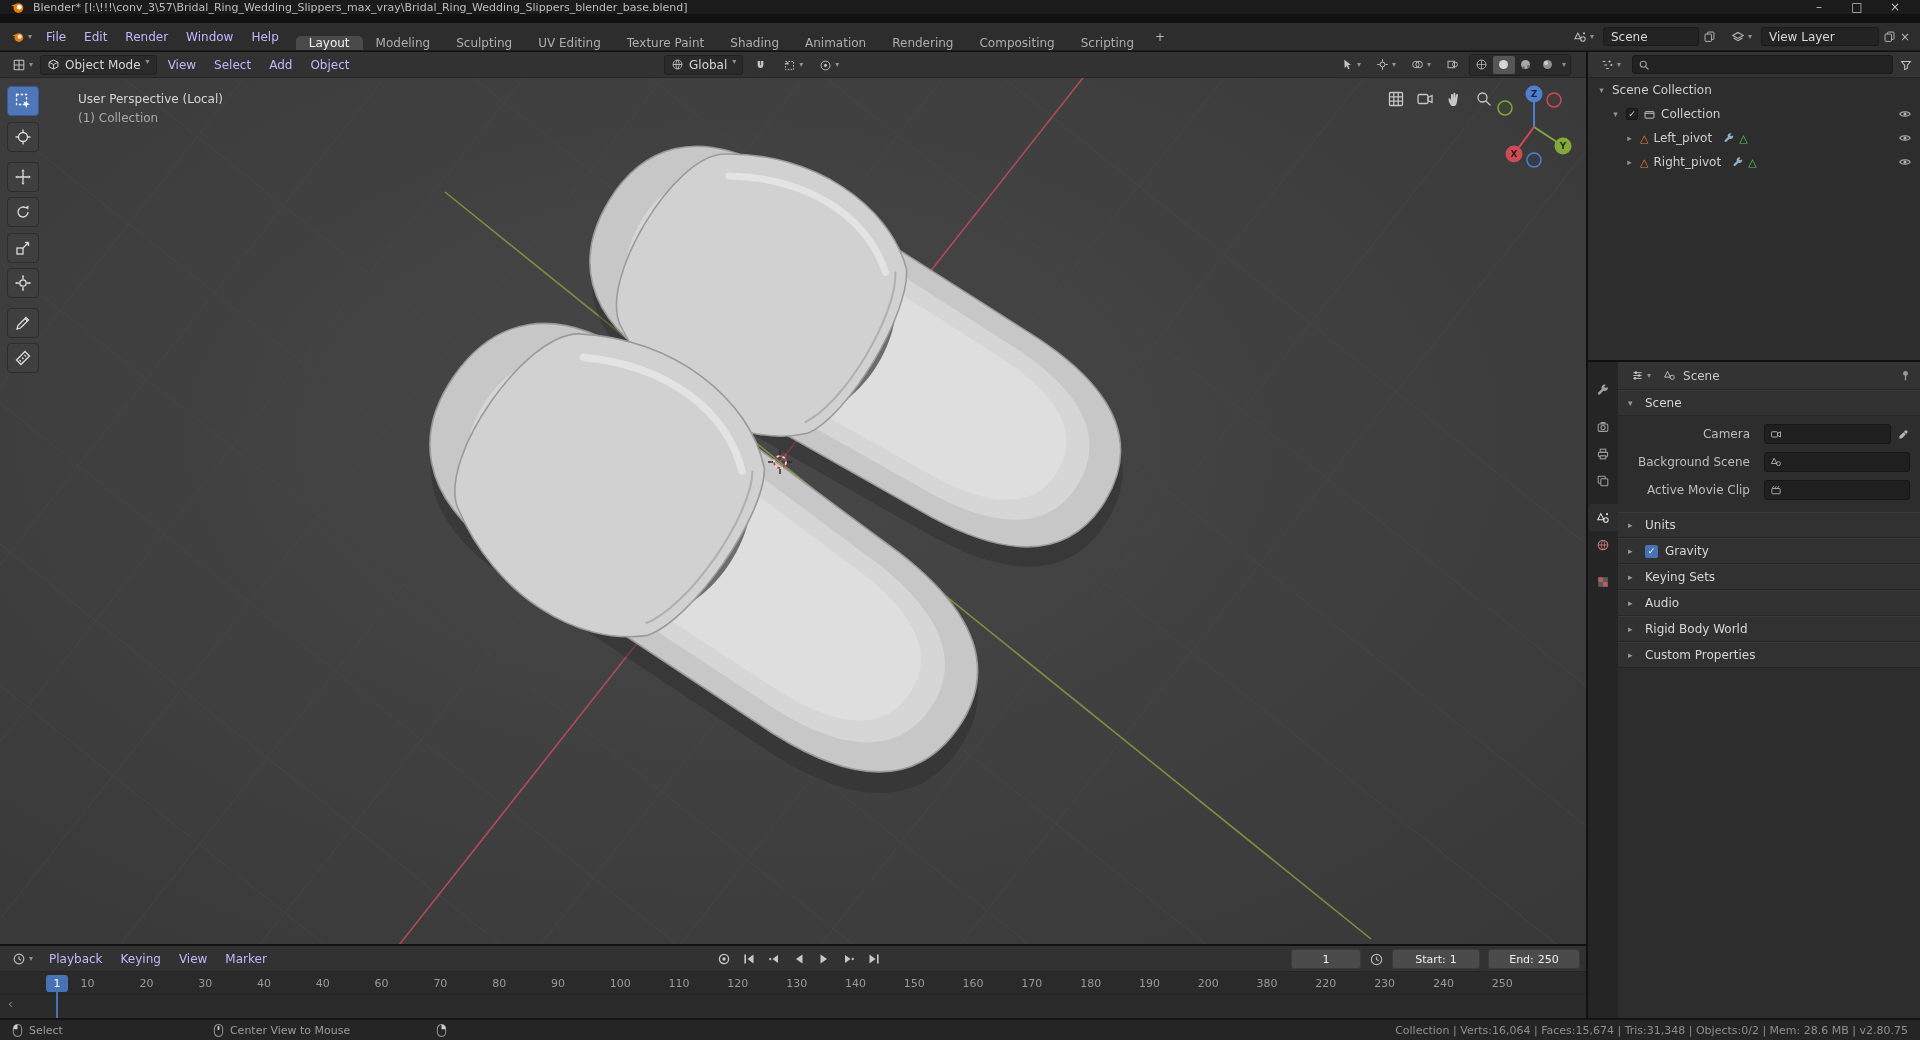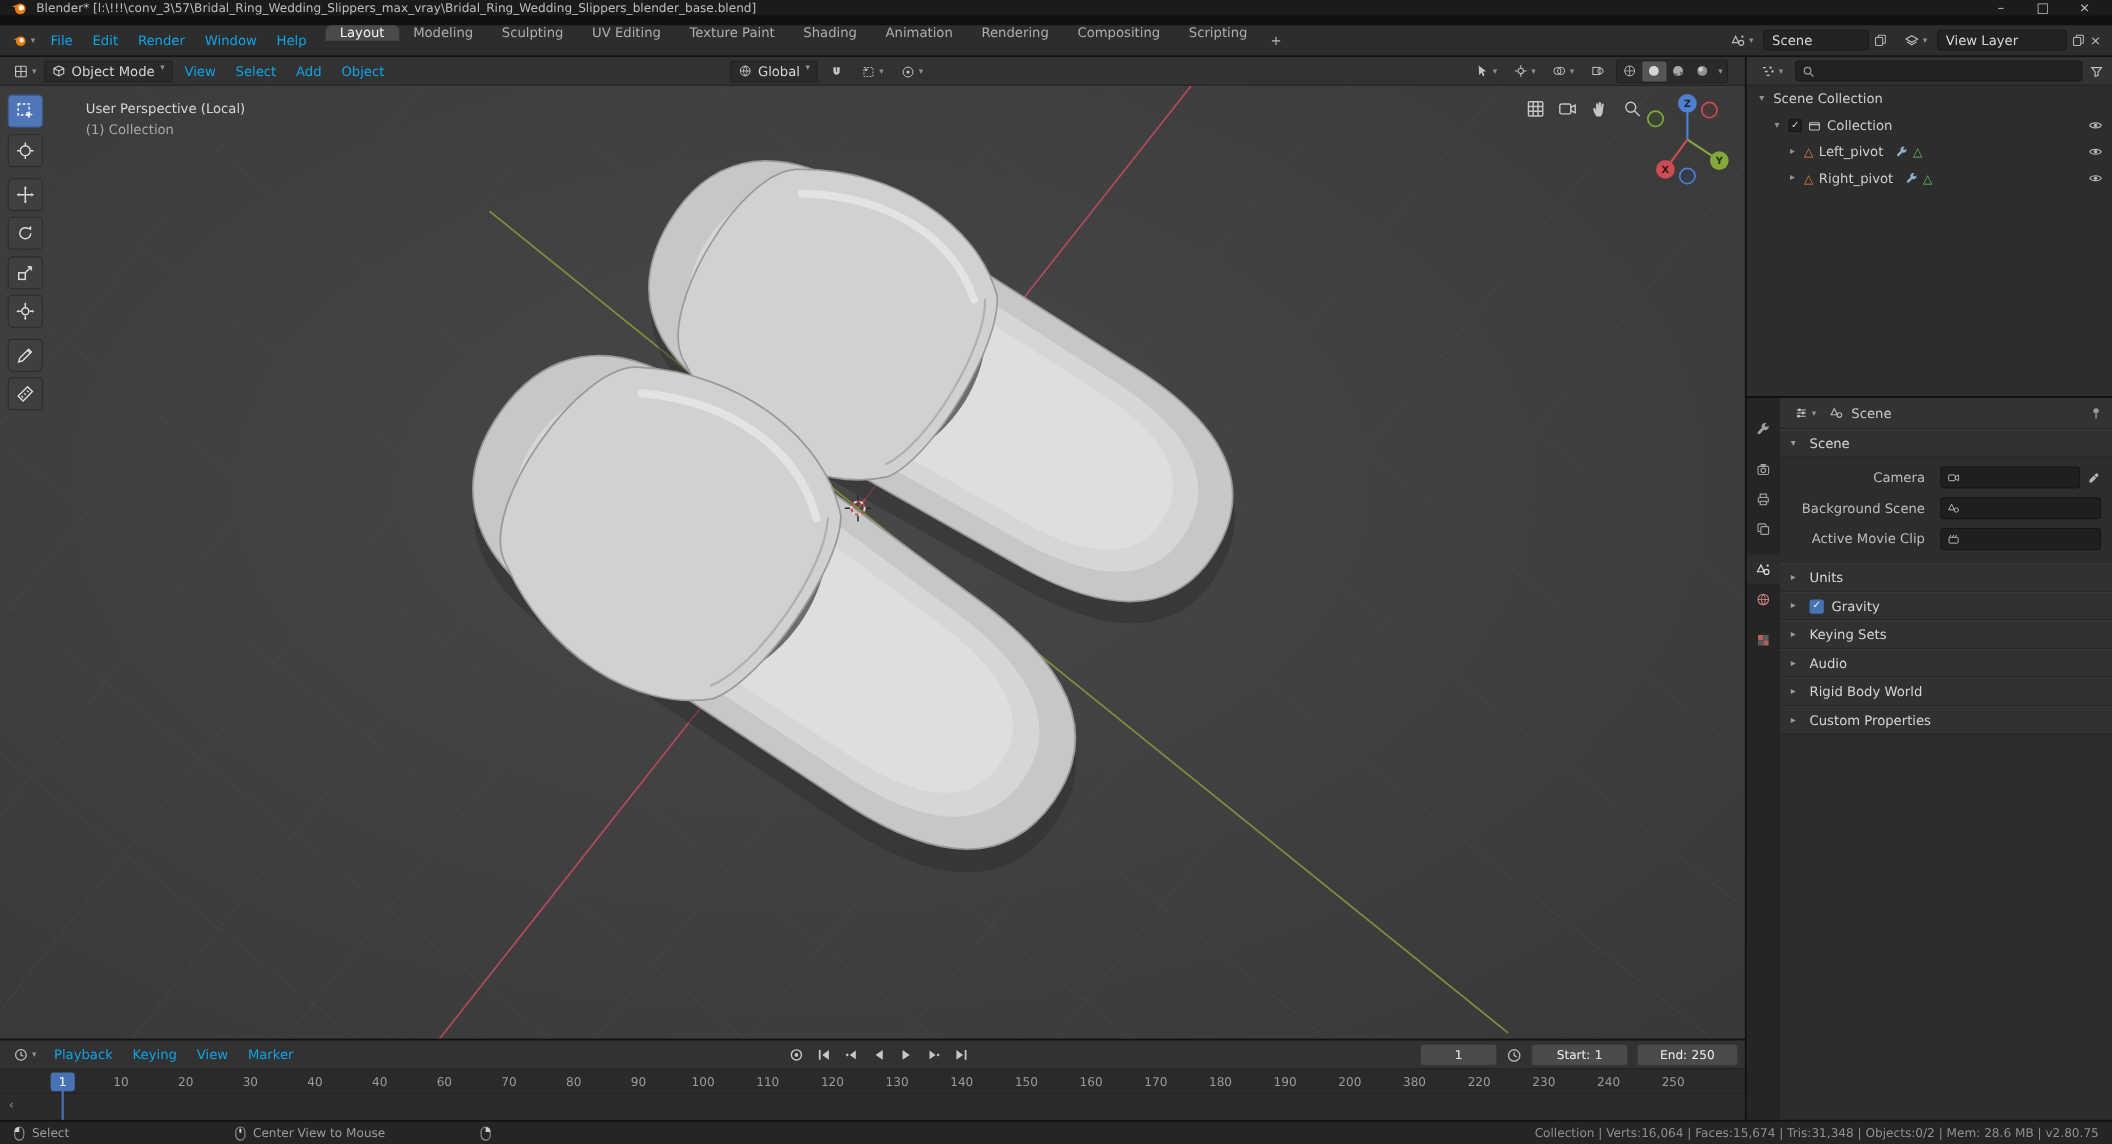--- a/index.html
+++ b/index.html
@@ -8,22 +8,22 @@
 svg{display:block}
 .icon{display:inline-flex;align-items:center;justify-content:center;color:#c2c2c2;flex:none}
 .caret{font-size:8px;color:#8f8f8f;line-height:1;flex:none}
 
 #titlebar{position:absolute;left:0;top:0;width:1920px;height:14px;background:#1b1b1b;display:flex;align-items:center;padding:0 10px;gap:8px}
 #titlebar .title{font-size:11px;color:#bdbdbd;flex:1;white-space:nowrap;overflow:hidden}
 .winbtn{width:30px;text-align:center;color:#c0c0c0;font-size:12px;line-height:23px}
 
 #topbar{position:absolute;left:0;top:23px;width:1920px;height:28px;background:#2d2d2d;border-bottom:1px solid #1c1c1c;display:flex;align-items:center;padding:0 6px}
 .menu-row{display:flex;align-items:center}
-.menu-item{padding:4px 9px;color:#0ea5e9;border-radius:3px;white-space:nowrap}
-#ws-tabs{display:flex;align-items:flex-start;height:100%;margin-left:8px}
+.menu-item{padding:4px 9px;color:#c4b5fd;border-radius:3px;white-space:nowrap}
+#ws-tabs{display:flex;align-items:flex-end;height:100%;margin-left:8px}
 #ws-tabs .ws-tab{padding:0 13px;color:#aeaeae;display:flex;align-items:center;border-radius:5px 5px 0 0;white-space:nowrap}
 #ws-tabs .ws-tab.active{background:#4a4a4a;color:#f2f2f2}
 #ws-add{padding:0 8px;color:#b5b5b5;display:flex;align-items:center}
 #topbar-right{margin-left:auto;display:flex;gap:10px;align-items:center;padding-right:4px}
 .tb-group{display:flex;align-items:center;gap:4px}
 .field{background:#232323;border:1px solid #1a1a1a;border-radius:3px;display:flex;align-items:center;gap:5px;padding:0 7px;height:19px;color:#d8d8d8}
 
 #viewport{position:absolute;left:0;top:52px;width:1586px;height:892px;background:#3b3b3b}
 #vp-header{height:26px;background:#323232;border-bottom:1px solid #252525;display:flex;align-items:center;gap:2px;padding:0 7px;position:relative;z-index:6}
 .hdr-btn{display:flex;align-items:flex-start;gap:5px;padding:2px 6px;border-radius:3px;background:#2a2a2a;border:1px solid #202020;color:#d6d6d6;white-space:nowrap}
@@ -70,21 +70,21 @@
 #timeline{position:absolute;left:0;top:946px;width:1586px;height:72px;background:#2e2e2e}
 #tl-header{height:26px;background:#323232;border-bottom:1px solid #252525;display:flex;align-items:center;gap:2px;padding:0 7px;position:relative}
 #tl-transport{position:absolute;left:712px;top:3px;display:flex;align-items:center;gap:2px}
 .tbtn{width:23px;height:20px;display:flex;align-items:center;justify-content:center;border-radius:3px;color:#c8c8c8}
 #tl-right{position:absolute;right:6px;top:3px;display:flex;gap:8px;align-items:center}
 .tl-field{height:20px;background:#4b4b4b;border:1px solid #3a3a3a;border-radius:3px;color:#efefef;display:flex;align-items:center;justify-content:center;gap:4px;font-size:11px}
 #frame-field{width:70px}
 #start-field{width:88px}
 #end-field{width:92px}
 #tl-ruler{position:relative;height:23px;background:#2a2a2a;border-bottom:1px solid #242424;display:flex;align-items:center;padding-left:80.6px;overflow:hidden}
-.rlabel{flex:0 0 58.8px;text-align:center;font-size:11px;color:#9a9a9a}
+.rlabel{flex:0 0 58.8px;text-align:left;font-size:11px;color:#9a9a9a}
 #playhead-badge{position:absolute;left:46px;top:29px;width:22px;height:17px;background:#4772b3;border-radius:3px;color:#fff;font-size:11px;display:flex;align-items:center;justify-content:center;z-index:3}
 #playhead-line{position:absolute;left:56px;top:44px;width:2px;height:28px;background:#4772b3;z-index:2}
 #tl-tracks{height:22px;background:#2b2b2b;position:relative;color:#8a8a8a}
 #tl-tracks .chev{position:absolute;left:8px;top:2px;font-size:12px;color:#8a8a8a}
 
 #statusbar{position:absolute;left:0;top:1019px;width:1920px;height:21px;background:#252525;border-top:1px solid #161616;display:flex;align-items:center;padding:0 12px;font-size:11px;color:#9b9b9b}
 .hint{display:flex;align-items:center;gap:6px}
 #status-stats{margin-left:auto;white-space:nowrap;color:#8f8f8f}
 </style>
 </head>

